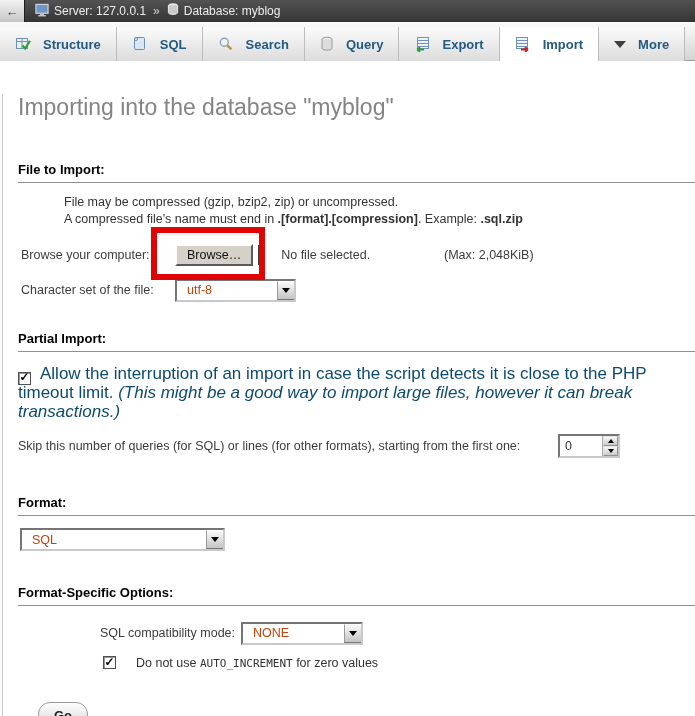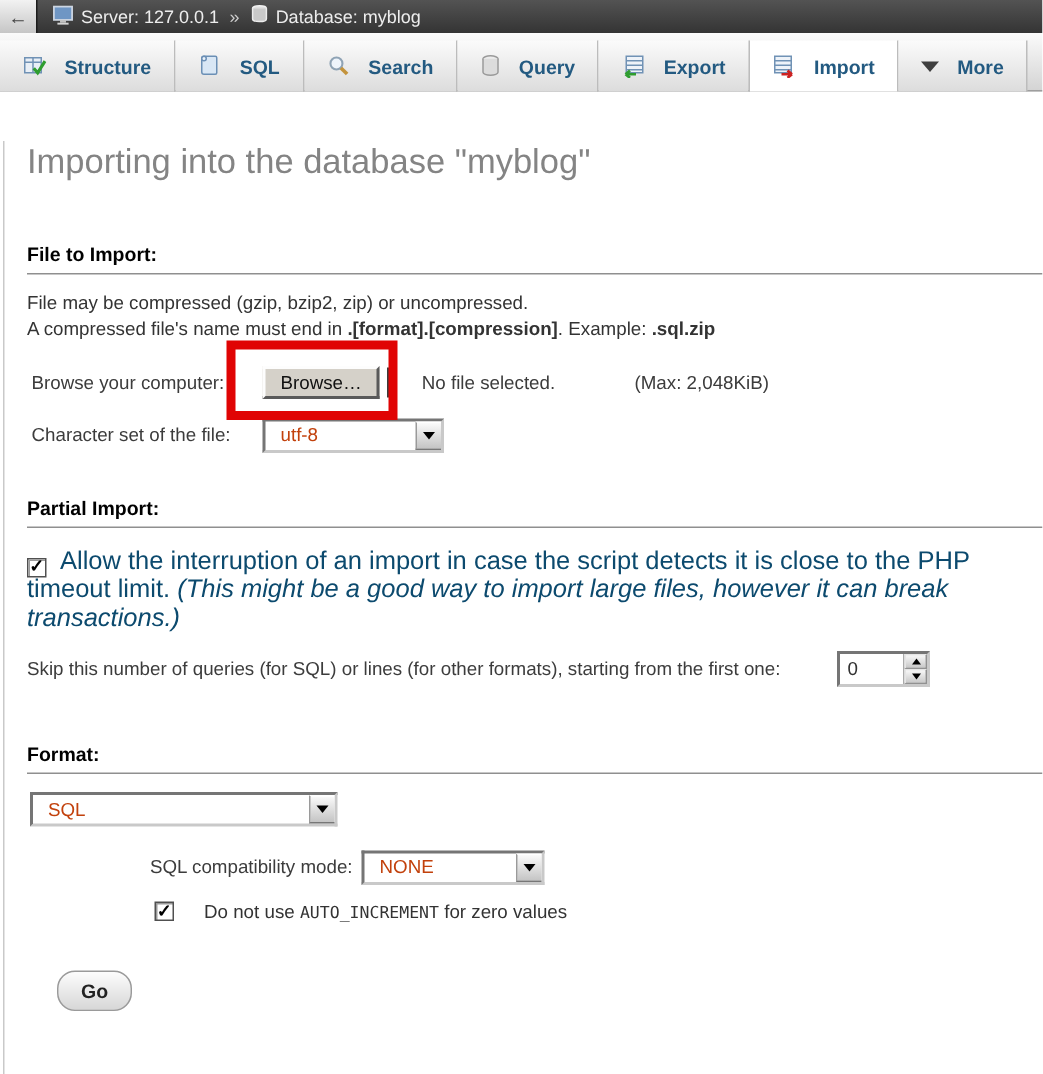--- a/index.html
+++ b/index.html
@@ -22,32 +22,32 @@
   .tri-down { width:0; height:0; border-left:6px solid transparent; border-right:6px solid transparent; border-top:7px solid #3f3f3f; }
 
   
   .content { position:relative; padding:0 0 0 15px; margin-left:2px; border-left:1px solid #c9c9c9; min-height:654px; color:#333; }
   .page-title { margin-top:33px; font-size:23px; color:#848484; font-weight:normal; }
   .sect { margin-right:0; font-size:13px; font-weight:bold; color:#000; padding-bottom:5px; border-bottom:1px solid #8f8f8f; }
   .sect.s1 { margin-top:41px; }
   .sect.s2 { margin-top:30px; }
   .sect.s3 { margin-top:37px; }
   .sect.s4 { margin-top:34px; }
-  .para { margin-top:11px; font-size:12.5px; line-height:16.5px; color:#333; }
+  .para { margin-top:11px; font-size:12.5px; line-height:16.5px; color:#333;margin-left:46px; }
 
   .row { position:relative; display:flex; align-items:center; font-size:12.5px; color:#3c3c3c; }
   .row-browse { margin-top:17px; height:22px; }
   .row-charset { margin-top:13px; height:22px; }
   .flabel { width:154px; margin-left:3px; flex:0 0 auto; }
 
   
   .btn3d { height:22px; padding:0 10px; background:#d5d1c9; border-top:2px solid #fdfdfd; border-left:2px solid #fdfdfd; border-right:2px solid #5a5a5a; border-bottom:2px solid #5a5a5a; font-size:12.5px; color:#111; font-family:"Liberation Sans",sans-serif; cursor:pointer; }
   .caret-line { width:2px; height:20px; background:#3c3c3c; margin-left:5px; }
   .nofile { margin-left:21px; }
-  .maxnote { position:absolute; left:405px; }
+  .maxnote { position:absolute; left:426px; }
 
   .winselect { display:inline-flex; align-items:stretch; background:#fff; border:2px inset #c9c9c9; height:23px; cursor:pointer; }
   .winselect .selval { display:flex; align-items:center; padding:0 10px; font-size:12.5px; color:#c2410c; flex:1 1 auto; }
   .winselect .selarrow { width:17px; background:linear-gradient(#fafafa,#c4c4c4); border-left:1px solid #9a9a9a; border-top:1px solid #fff; border-bottom:1px solid #777; display:flex; align-items:center; justify-content:center; }
   .winselect .selarrow .tri { width:0; height:0; border-left:4px solid transparent; border-right:4px solid transparent; border-top:5px solid #000; }
   .w-charset { width:121px; }
   .w-format  { width:205px; margin-top:12px; margin-left:2px; }
   .w-compat  { width:122px; margin-left:6px; }
 
   .chk { width:13px; height:13px; background:#fff; border:1px solid #505050; box-shadow:inset 1px 1px 0 #9a9a9a; display:inline-flex; align-items:center; justify-content:center; flex:0 0 auto; cursor:pointer; position:relative; top:2px; }
@@ -229,20 +229,21 @@
 
     <div class="sect s3">Format:</div>
 
     <div class="winselect w-format">
       <span class="selval">SQL</span>
       <span class="selarrow">
           <span class="tri"></span>
         </span>
     </div>
 
+    <div class="sect s4">Format-Specific Options:</div>
 
     <div class="row row-compat">
       <span>SQL compatibility mode:</span>
       <div class="winselect w-compat">
         <span class="selval">NONE</span>
         <span class="selarrow">
             <span class="tri"></span>
           </span>
       </div>
     </div>

